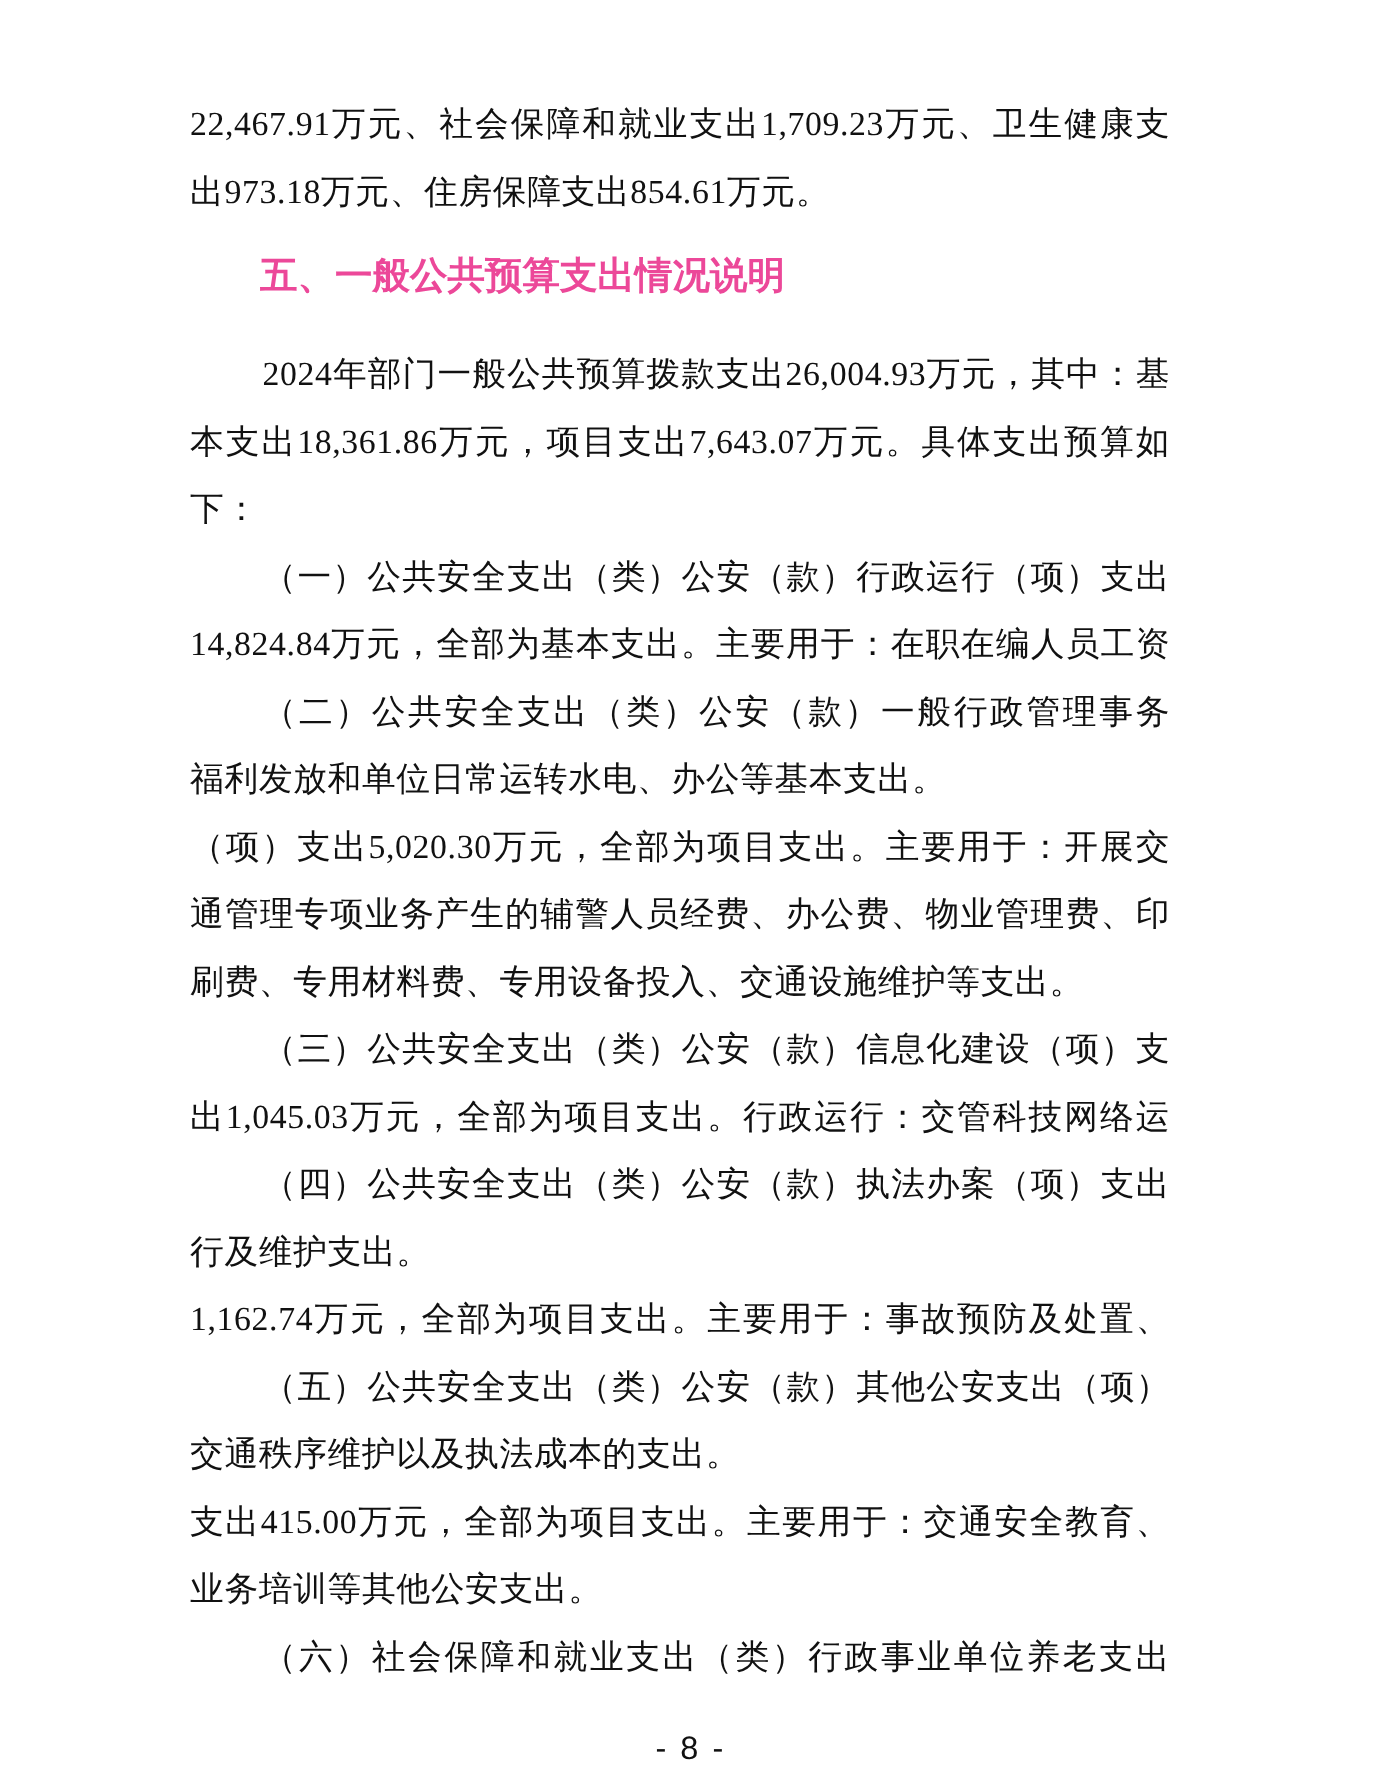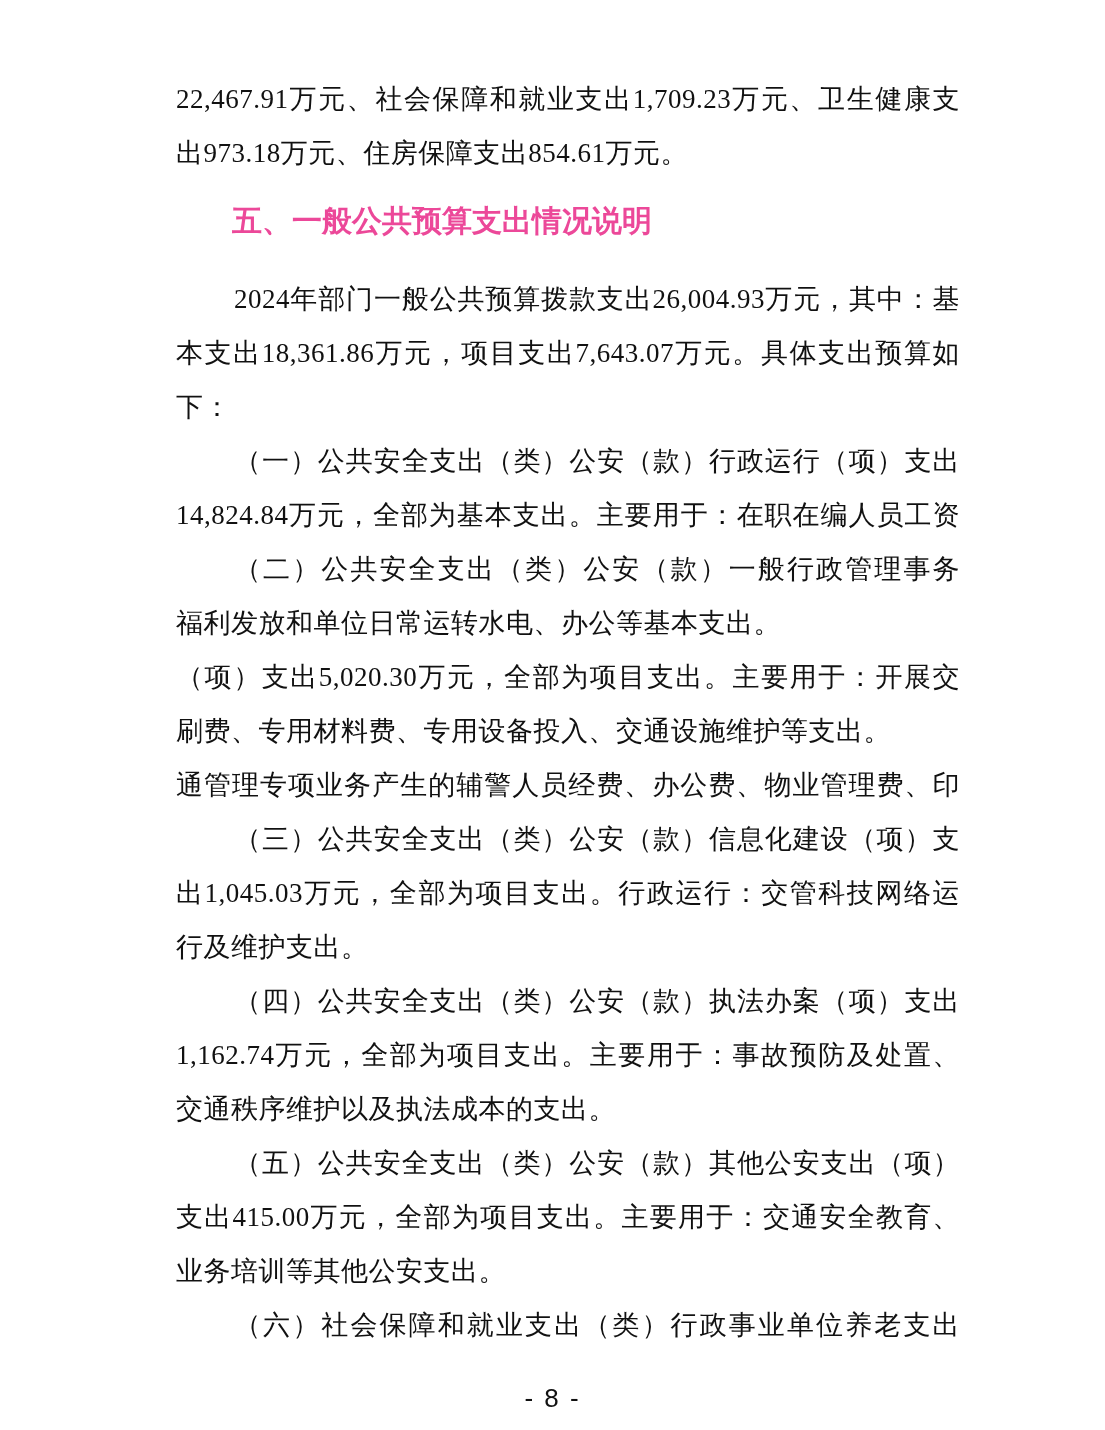--- a/index.html
+++ b/index.html
@@ -13,21 +13,21 @@
     height: 1430px;
     margin: 0 auto;
     background: #ffffff;
     color: #111111;
     font-family: "Liberation Serif", "DejaVu Serif", serif;
     overflow: hidden;
   }
   .content {
     position: absolute;
     top: 72px;
-    left: 176px;
+    left: 152px;
     width: 784px;
   }
   .line {
     height: 54px;
     line-height: 54px;
     font-size: 27px;
     letter-spacing: 0.5px;
     white-space: nowrap;
     color: #111111;
   }
@@ -84,32 +84,32 @@
     <div class="line justify indent">2024年部门一般公共预算拨款支出26,004.93万元，其中：基</div>
     <div class="line justify">本支出18,361.86万元，项目支出7,643.07万元。具体支出预算如</div>
     <div class="line left">下：</div>
 
     <div class="line justify indent">（一）公共安全支出（类）公安（款）行政运行（项）支出</div>
     <div class="line justify">14,824.84万元，全部为基本支出。主要用于：在职在编人员工资</div>
     <div class="line justify indent">（二）公共安全支出（类）公安（款）一般行政管理事务</div>
 
     <div class="line left">福利发放和单位日常运转水电、办公等基本支出。</div>
     <div class="line justify">（项）支出5,020.30万元，全部为项目支出。主要用于：开展交</div>
+    <div class="line justify">通管理专项业务产生的辅警人员经费、办公费、物业管理费、印</div>
     <div class="line left">刷费、专用材料费、专用设备投入、交通设施维护等支出。</div>
-    <div class="line justify">通管理专项业务产生的辅警人员经费、办公费、物业管理费、印</div>
 
     <div class="line justify indent">（三）公共安全支出（类）公安（款）信息化建设（项）支</div>
     <div class="line justify">出1,045.03万元，全部为项目支出。行政运行：交管科技网络运</div>
+    <div class="line justify indent">（四）公共安全支出（类）公安（款）执法办案（项）支出</div>
+
     <div class="line left">行及维护支出。</div>
+    <div class="line justify">1,162.74万元，全部为项目支出。主要用于：事故预防及处置、</div>
+    <div class="line justify indent">（五）公共安全支出（类）公安（款）其他公安支出（项）</div>
 
-    <div class="line justify indent">（四）公共安全支出（类）公安（款）执法办案（项）支出</div>
-    <div class="line justify">1,162.74万元，全部为项目支出。主要用于：事故预防及处置、</div>
     <div class="line left">交通秩序维护以及执法成本的支出。</div>
-
-    <div class="line justify indent">（五）公共安全支出（类）公安（款）其他公安支出（项）</div>
     <div class="line justify">支出415.00万元，全部为项目支出。主要用于：交通安全教育、</div>
     <div class="line left">业务培训等其他公安支出。</div>
 
     <div class="line justify indent">（六）社会保障和就业支出（类）行政事业单位养老支出</div>
   </div>
 
   <div class="footer">- 8 -</div>
 </div>
 
 </body></html>

